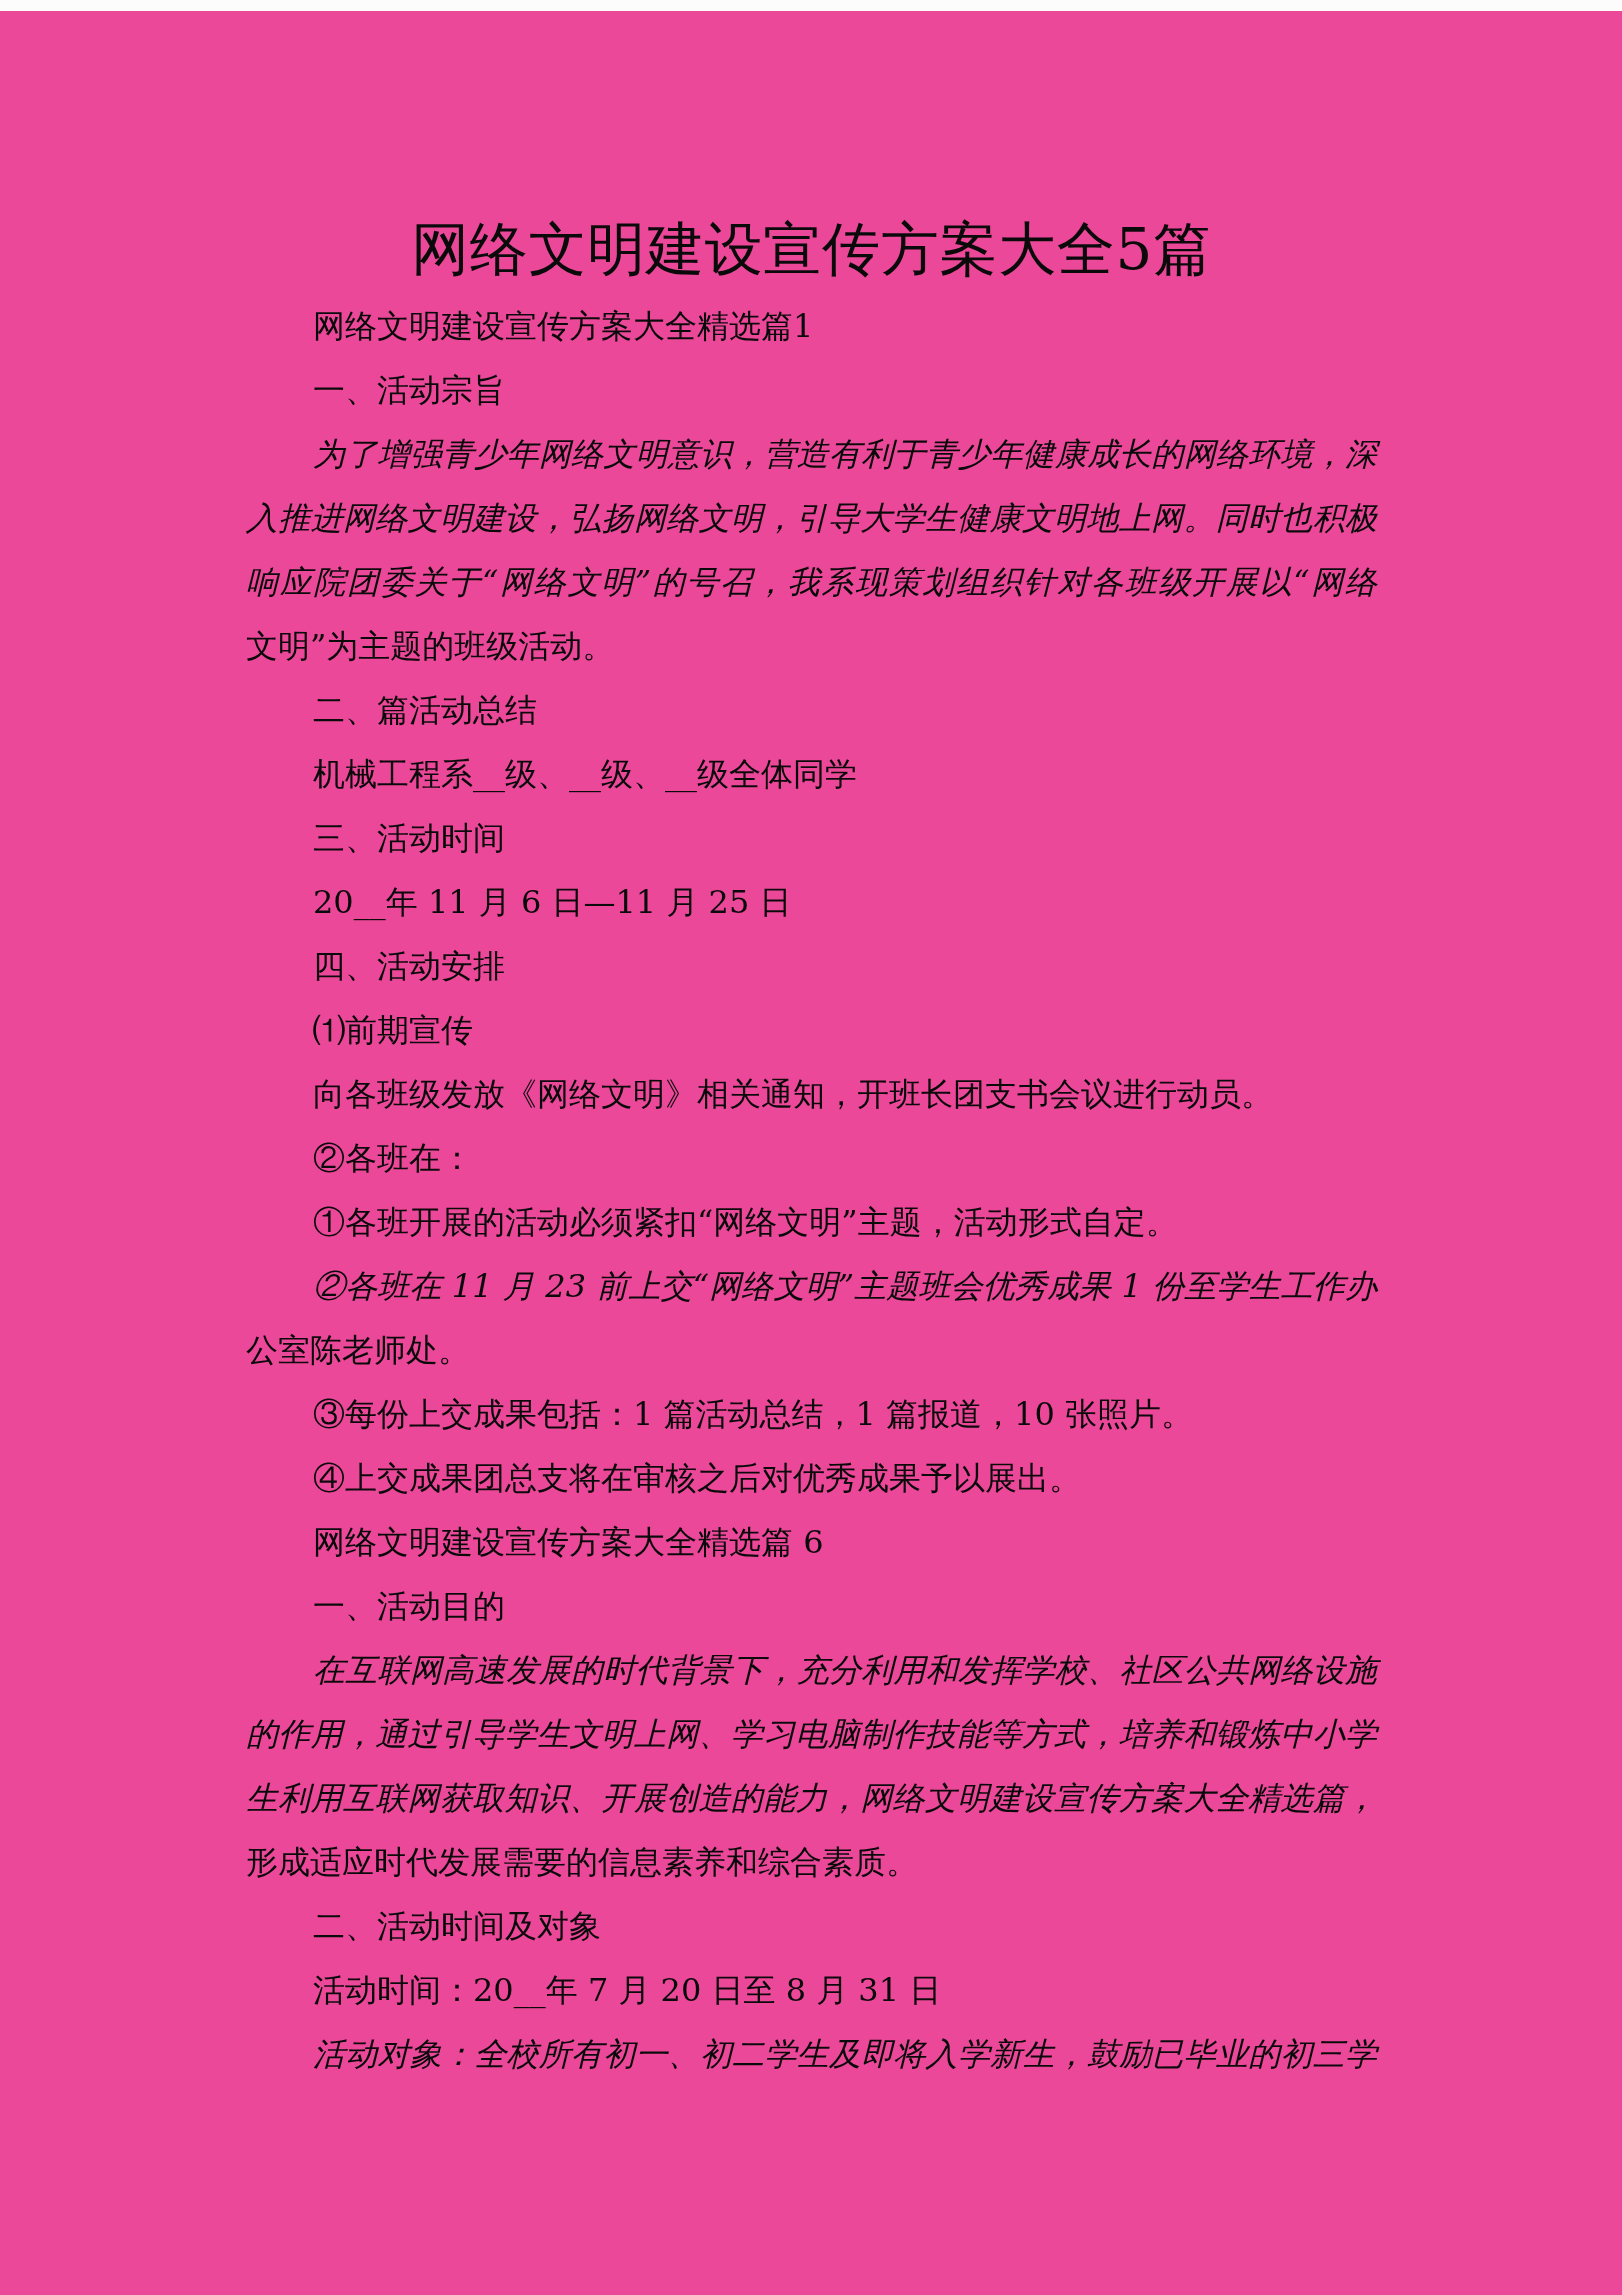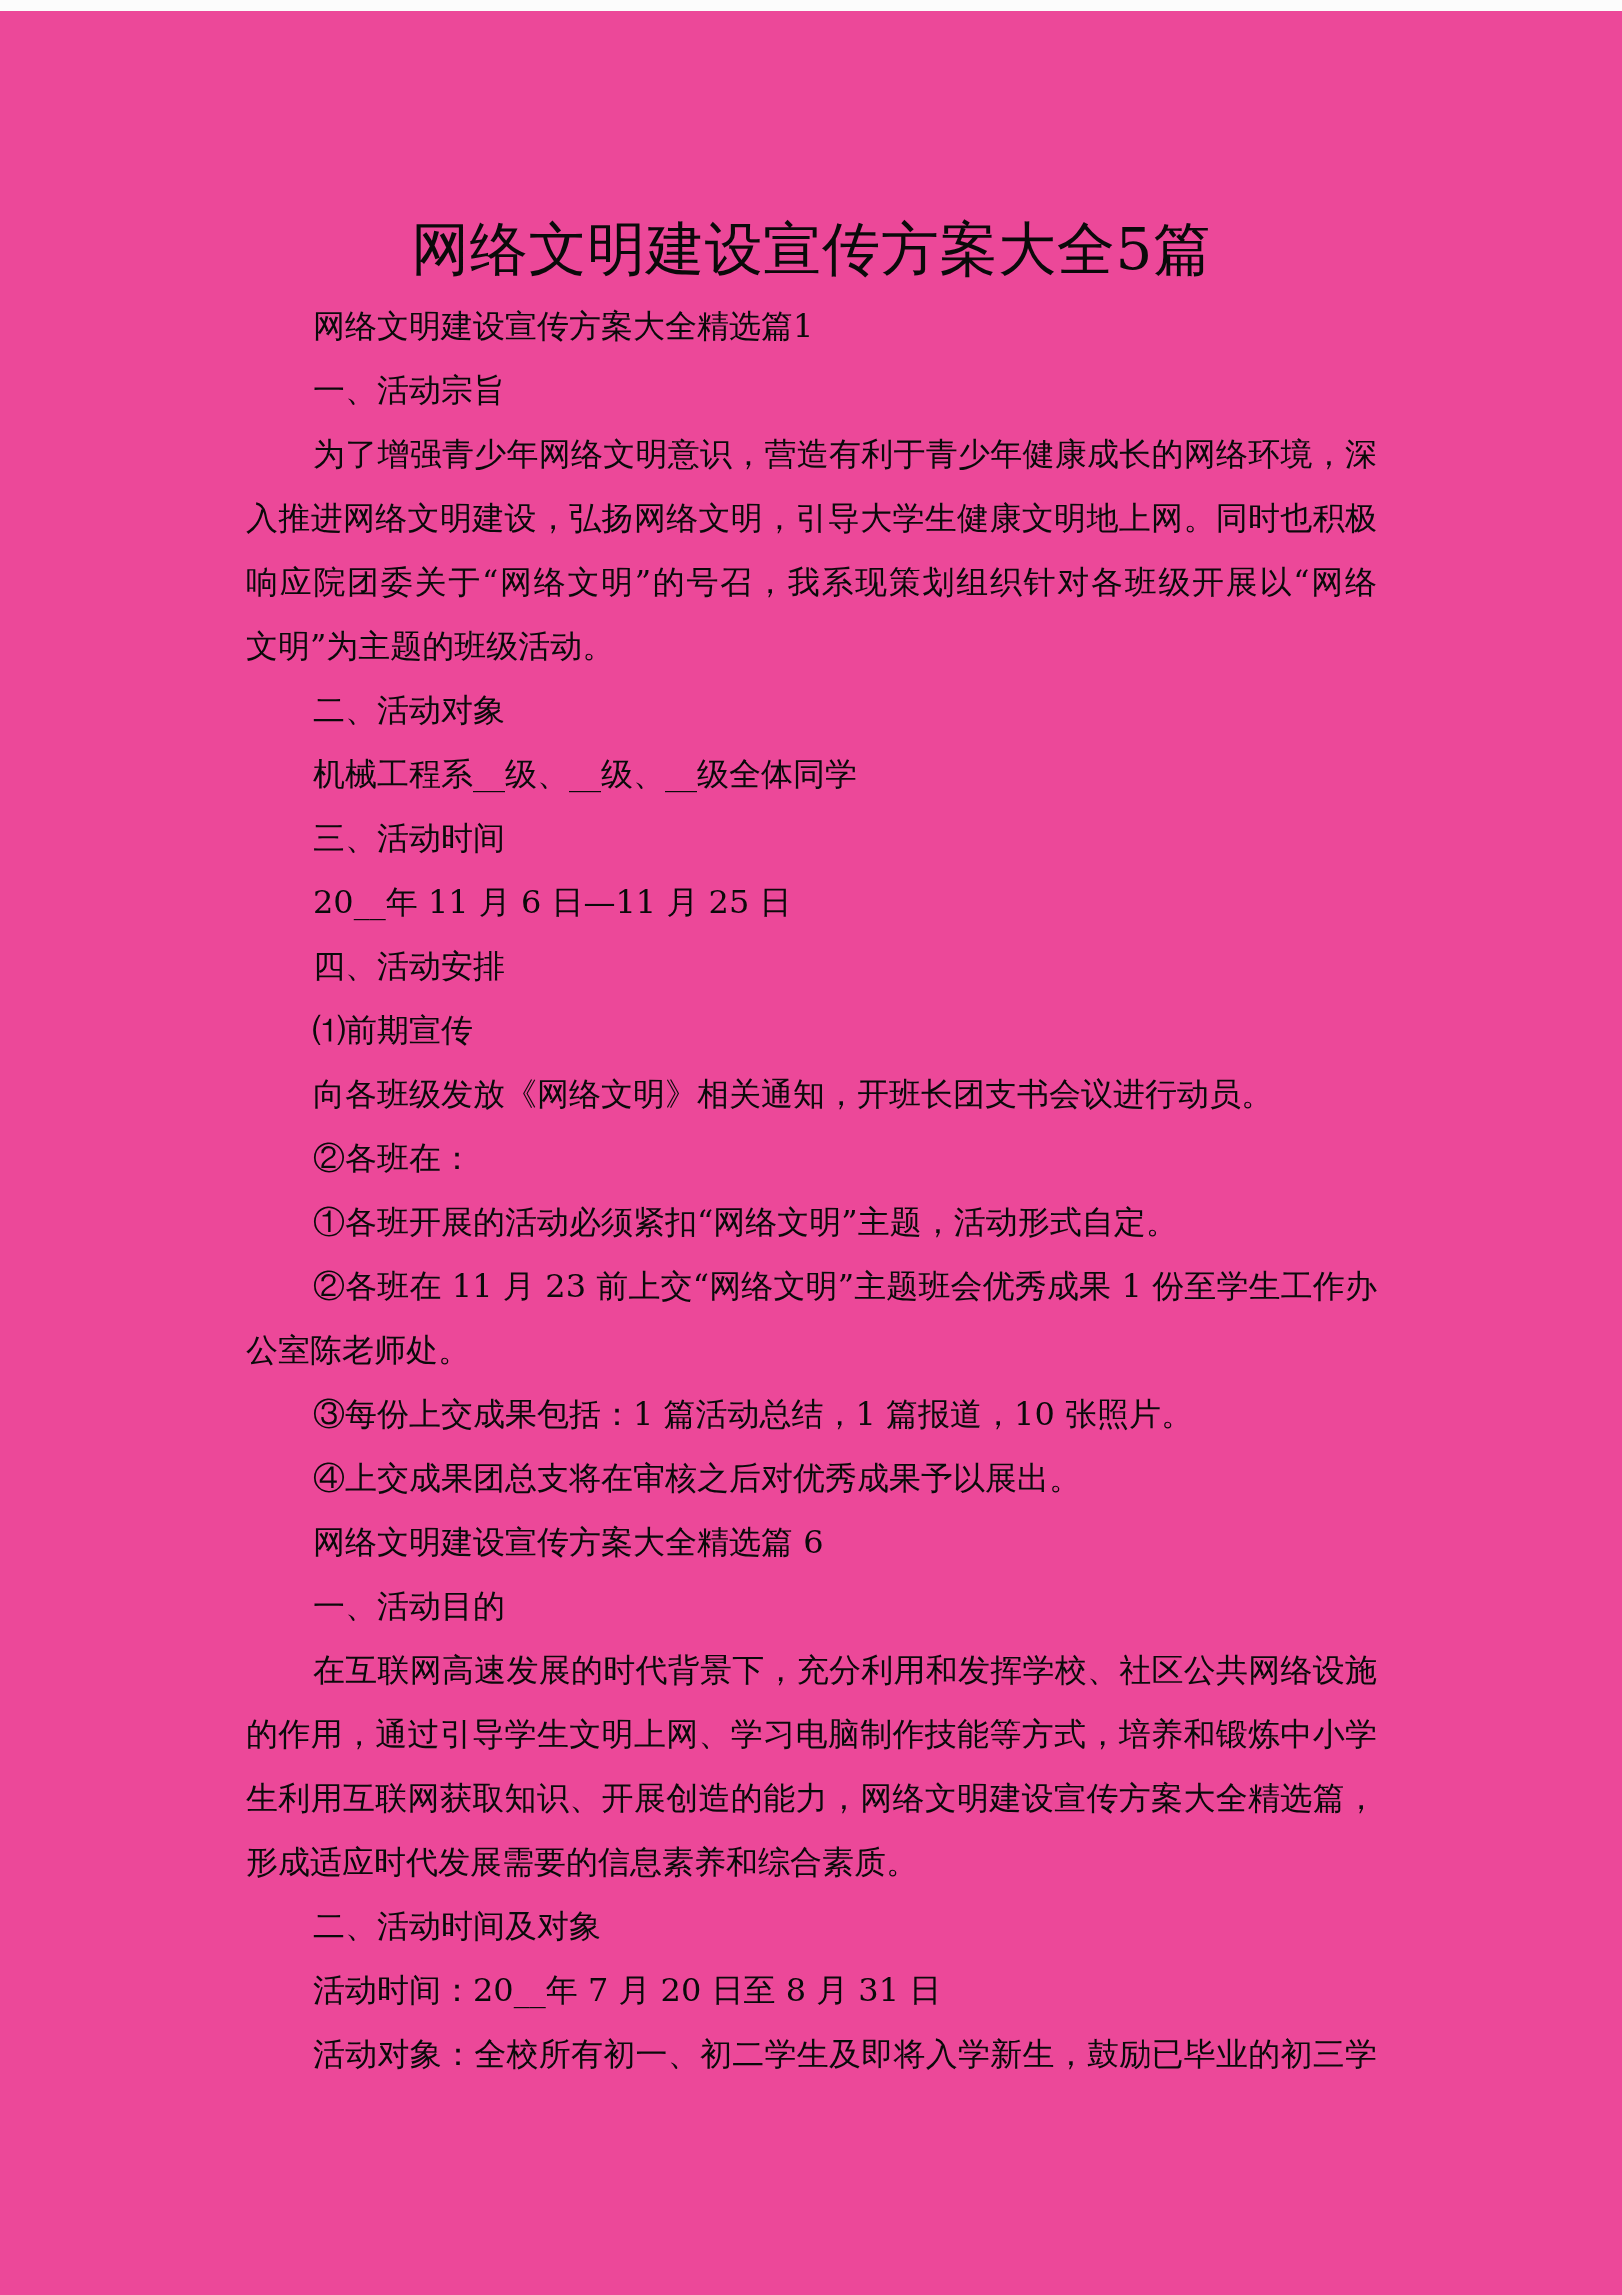--- a/index.html
+++ b/index.html
@@ -46,36 +46,37 @@
       font-size: 32px;
       white-space: nowrap;
       overflow: visible;
     }
     .line.indent {
       padding-left: 67px;
     }
     .line.justify {
       text-align: justify;
       text-align-last: justify;
+      font-style: italic;
     }
   </style>
 </head>
 <body>
 
 <div class="page">
   <div class="doc-title">网络文明建设宣传方案大全5篇</div>
 
   <div class="body">
     <div class="line indent">网络文明建设宣传方案大全精选篇1</div>
     <div class="line indent">一、活动宗旨</div>
     <div class="line indent justify">为了增强青少年网络文明意识，营造有利于青少年健康成长的网络环境，深</div>
     <div class="line justify">入推进网络文明建设，弘扬网络文明，引导大学生健康文明地上网。同时也积极</div>
     <div class="line justify">响应院团委关于“网络文明”的号召，我系现策划组织针对各班级开展以“网络</div>
     <div class="line">文明”为主题的班级活动。</div>
-    <div class="line indent">二、活动对象</div>
+    <div class="line indent">二、篇活动总结</div>
     <div class="line indent">机械工程系__级、__级、__级全体同学</div>
     <div class="line indent">三、活动时间</div>
     <div class="line indent">20__年 11 月 6 日—11 月 25 日</div>
     <div class="line indent">四、活动安排</div>
     <div class="line indent">⑴前期宣传</div>
     <div class="line indent">向各班级发放《网络文明》相关通知，开班长团支书会议进行动员。</div>
     <div class="line indent">②各班在：</div>
     <div class="line indent">①各班开展的活动必须紧扣“网络文明”主题，活动形式自定。</div>
     <div class="line indent justify">②各班在 11 月 23 前上交“网络文明”主题班会优秀成果 1 份至学生工作办</div>
     <div class="line">公室陈老师处。</div>

